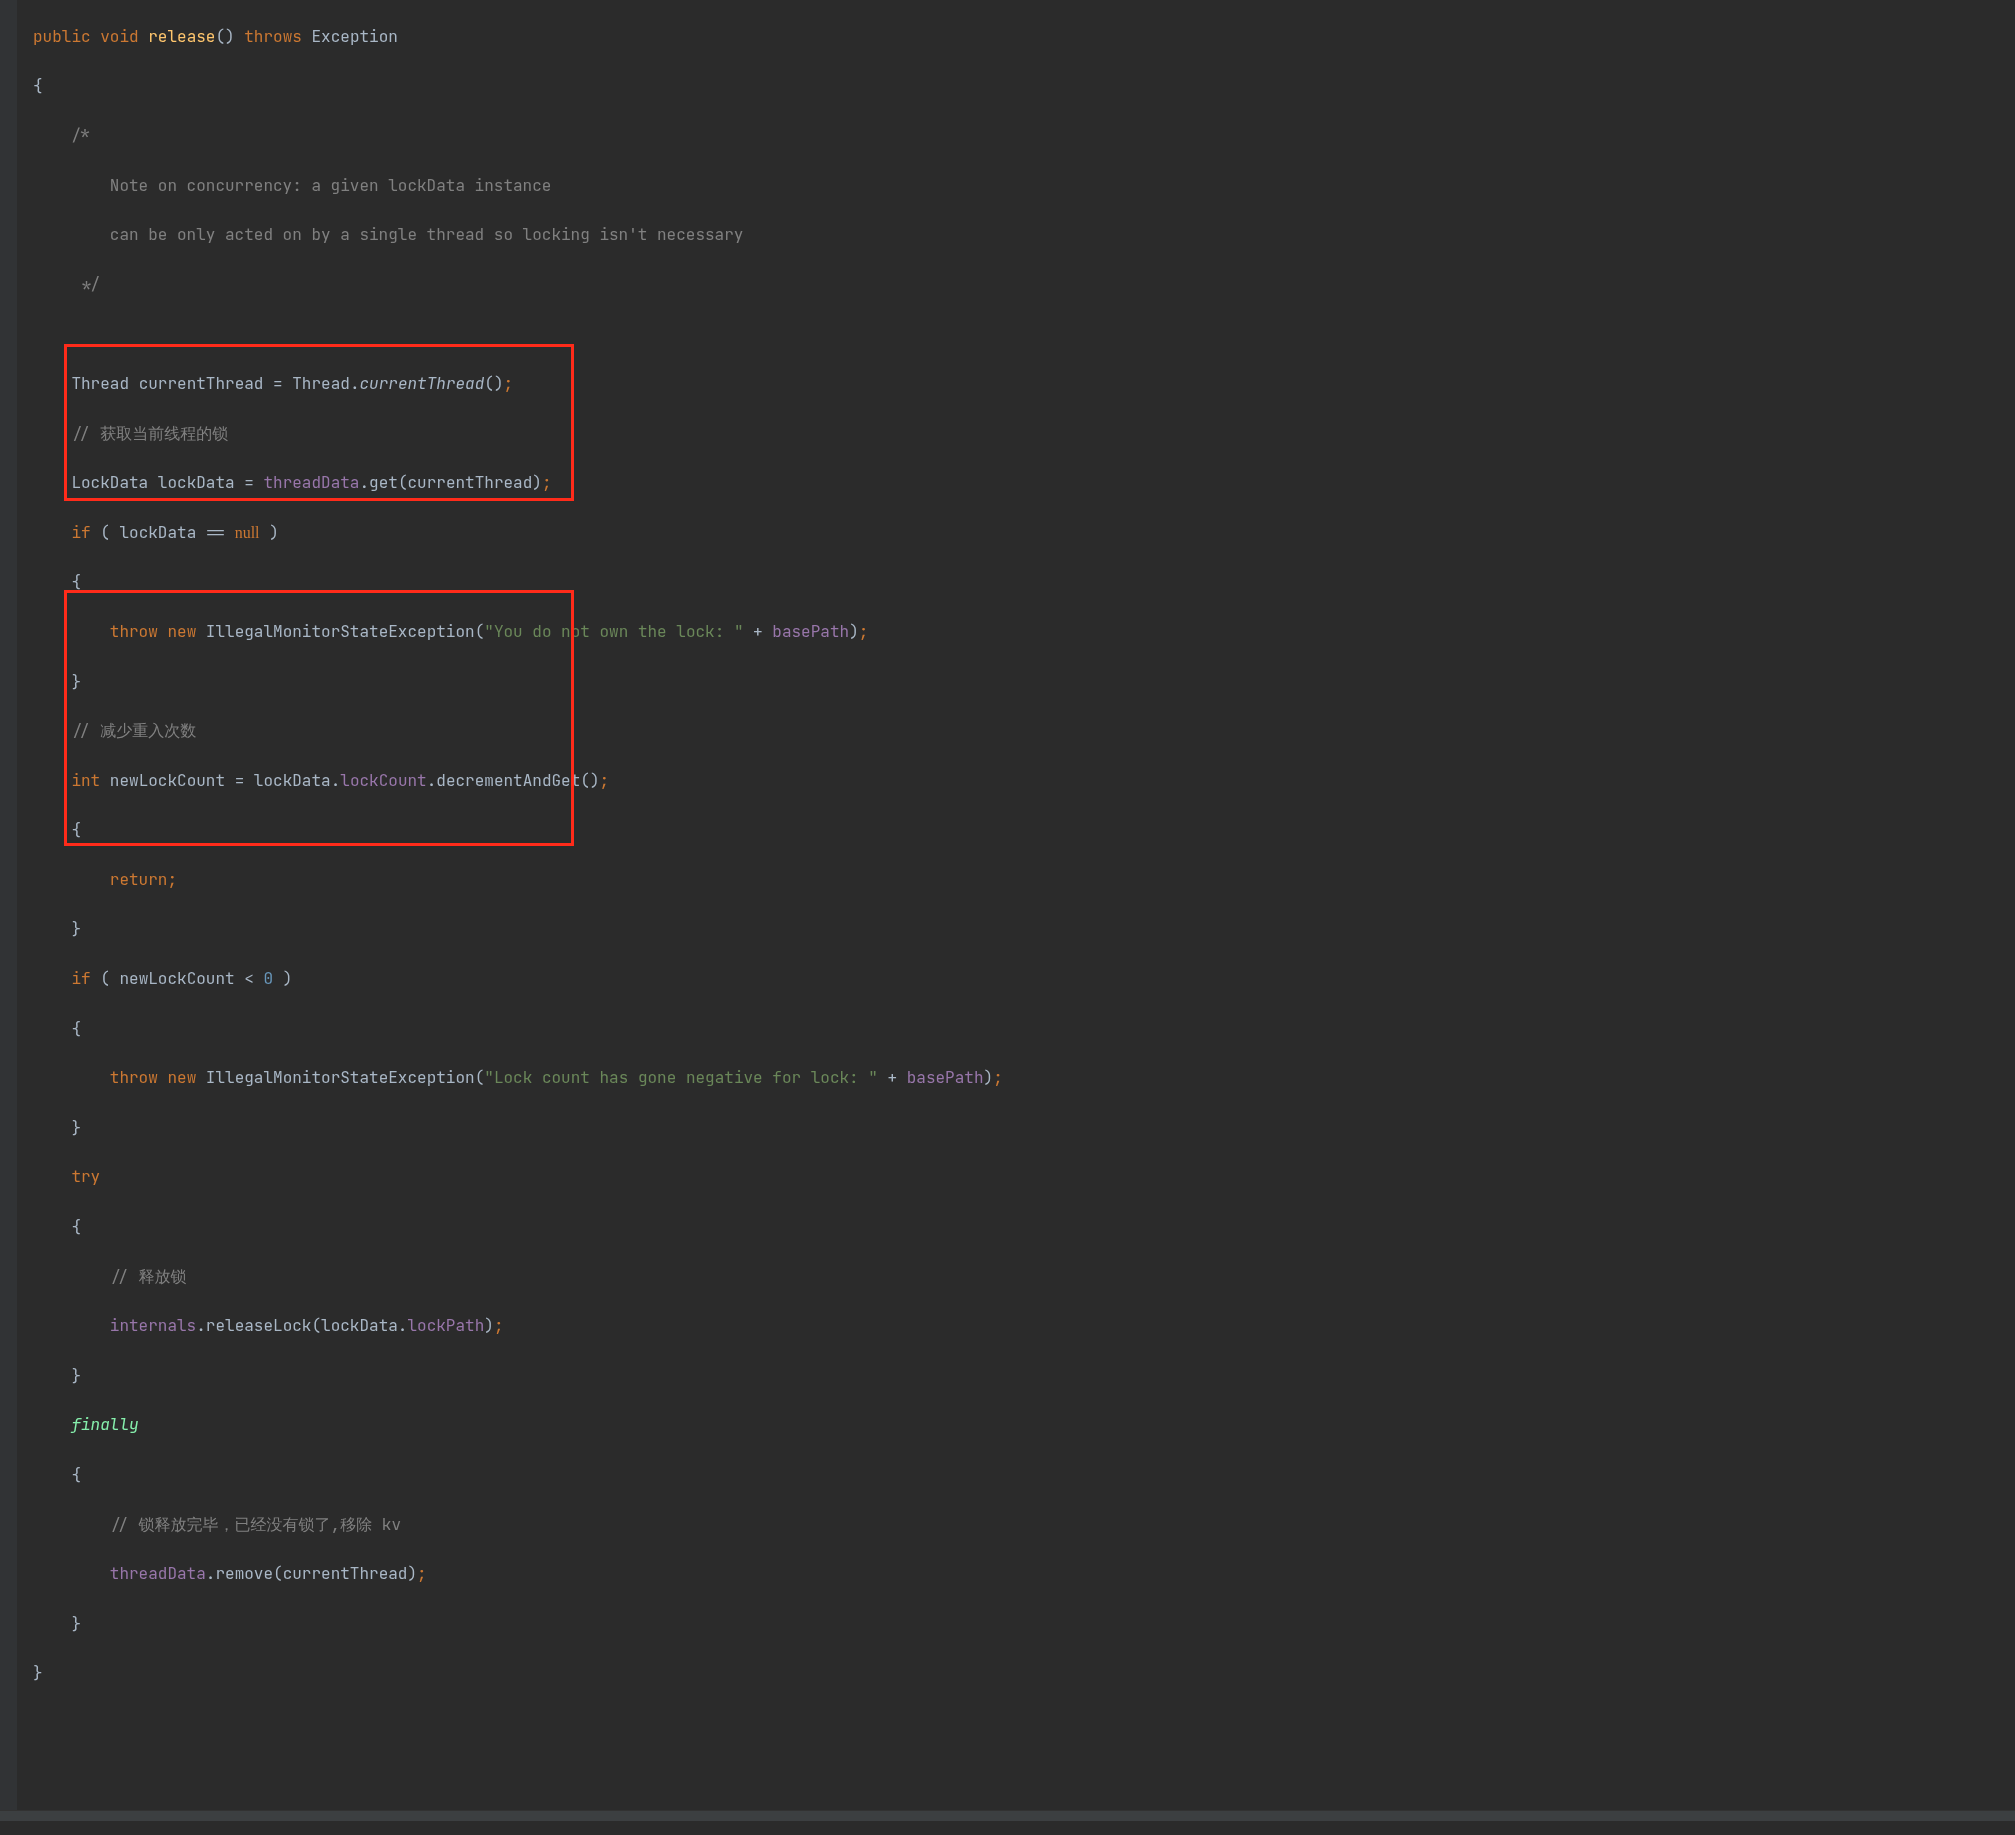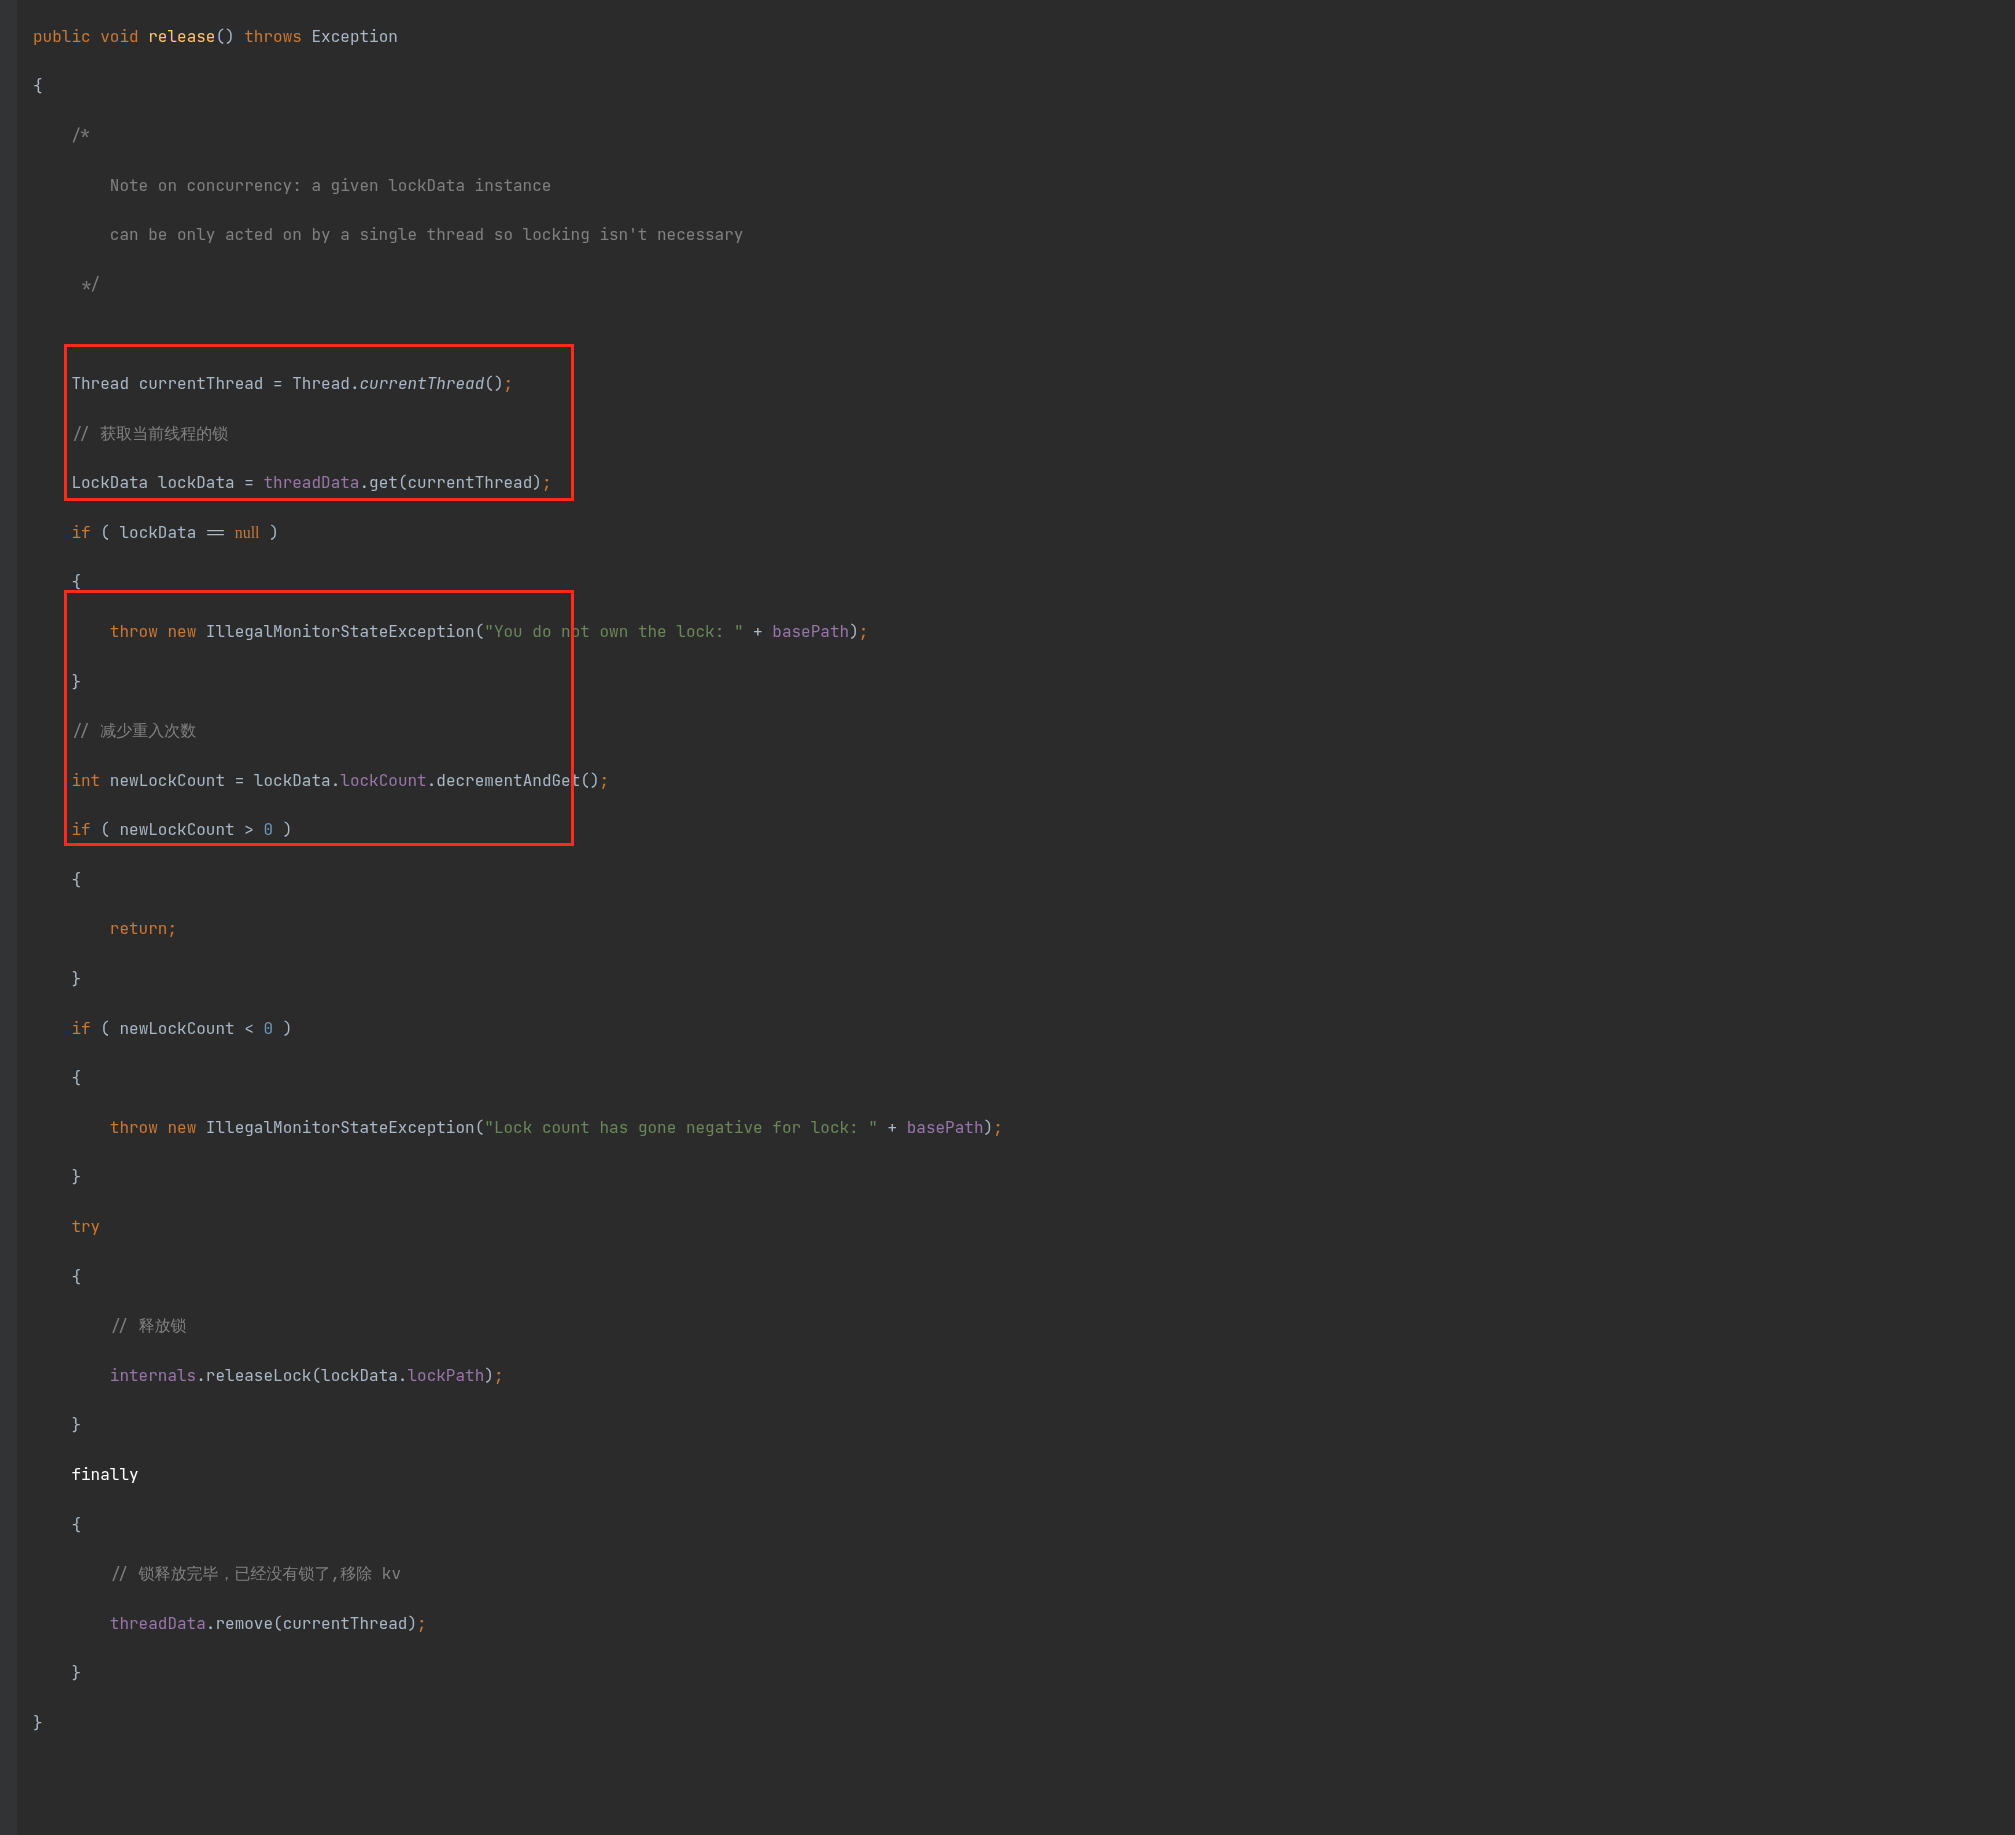--- a/index.html
+++ b/index.html
@@ -35,21 +35,21 @@
   }
   .kw-public   { color: #cc7832; }
   .kw-void     { color: #cc7832; margin-top: 28px; }
   .kw-throws   { color: #cc7832; }
   .kw-if       { color: #cc7832; }
   .kw-throw    { color: #cc7832; }
   .kw-new      { color: #cc7832; }
   .kw-null     { color: #cc7832; font-family: Liberation Serif, serif; }
   .kw-return   { color: #cc7832; }
   .kw-try      { color: #cc7832; }
-  .kw-finally  { color: #ffffff; }
+  .kw-finally  { color: #86efac; font-style: italic; }
   .kw-int      { color: #cc7832; }
   .name-method { color: #ffc66d; }
   .type        { color: #a9b7c6; }
   .ident       { color: #a9b7c6; }
   .field       { color: #9876aa; }
   .static-call { color: #a9b7c6; font-style: italic; }
   .number      { color: #6897bb; }
   .string      { color: #6a8759; }
   .comment     { color: #808080; }
   .punct       { color: #a9b7c6; }
@@ -89,21 +89,20 @@
 <span class="line"> </span>
 <span class="line">    <span class="type">Thread</span> <span class="ident">currentThread</span> <span class="op">=</span> <span class="type">Thread</span><span class="punct">.</span><span class="static-call">currentThread</span><span class="punct">(</span><span class="punct">)</span><span class="semi">;</span></span>
 <span class="line">    <span class="comment">// 获取当前线程的锁</span></span>
 <span class="line">    <span class="type">LockData</span> <span class="ident">lockData</span> <span class="op">=</span> <span class="field">threadData</span><span class="punct">.</span><span class="ident">get</span><span class="punct">(</span><span class="ident">currentThread</span><span class="punct">)</span><span class="semi">;</span></span>
 <span class="line">    <span class="kw-if">if</span> <span class="punct">(</span> <span class="ident">lockData</span> <span class="op">==</span> <span class="kw-null">null</span> <span class="punct">)</span></span>
 <span class="line">    <span class="punct">{</span></span>
 <span class="line">        <span class="kw-throw">throw</span> <span class="kw-new">new</span> <span class="ident">IllegalMonitorStateException</span><span class="punct">(</span><span class="string">"You do not own the lock: "</span> <span class="op">+</span> <span class="field">basePath</span><span class="punct">)</span><span class="semi">;</span></span>
 <span class="line">    <span class="punct">}</span></span>
 <span class="line">    <span class="comment">// 减少重入次数</span></span>
 <span class="line">    <span class="kw-int">int</span> <span class="ident">newLockCount</span> <span class="op">=</span> <span class="ident">lockData</span><span class="punct">.</span><span class="field">lockCount</span><span class="punct">.</span><span class="ident">decrementAndGet</span><span class="punct">(</span><span class="punct">)</span><span class="semi">;</span></span>
-<span class="line">    <span class="kw-if">if</span> <span class="punct">(</span> <span class="ident">newLockCount</span> <span class="op">&gt;</span> <span class="number">0</span> <span class="punct">)</span></span>
 <span class="line">    <span class="punct">{</span></span>
 <span class="line">        <span class="kw-return">return</span><span class="semi">;</span></span>
 <span class="line">    <span class="punct">}</span></span>
 <span class="line">    <span class="kw-if">if</span> <span class="punct">(</span> <span class="ident">newLockCount</span> <span class="op">&lt;</span> <span class="number">0</span> <span class="punct">)</span></span>
 <span class="line">    <span class="punct">{</span></span>
 <span class="line">        <span class="kw-throw">throw</span> <span class="kw-new">new</span> <span class="ident">IllegalMonitorStateException</span><span class="punct">(</span><span class="string">"Lock count has gone negative for lock: "</span> <span class="op">+</span> <span class="field">basePath</span><span class="punct">)</span><span class="semi">;</span></span>
 <span class="line">    <span class="punct">}</span></span>
 <span class="line">    <span class="kw-try">try</span></span>
 <span class="line">    <span class="punct">{</span></span>
 <span class="line">        <span class="comment">// 释放锁</span></span>

